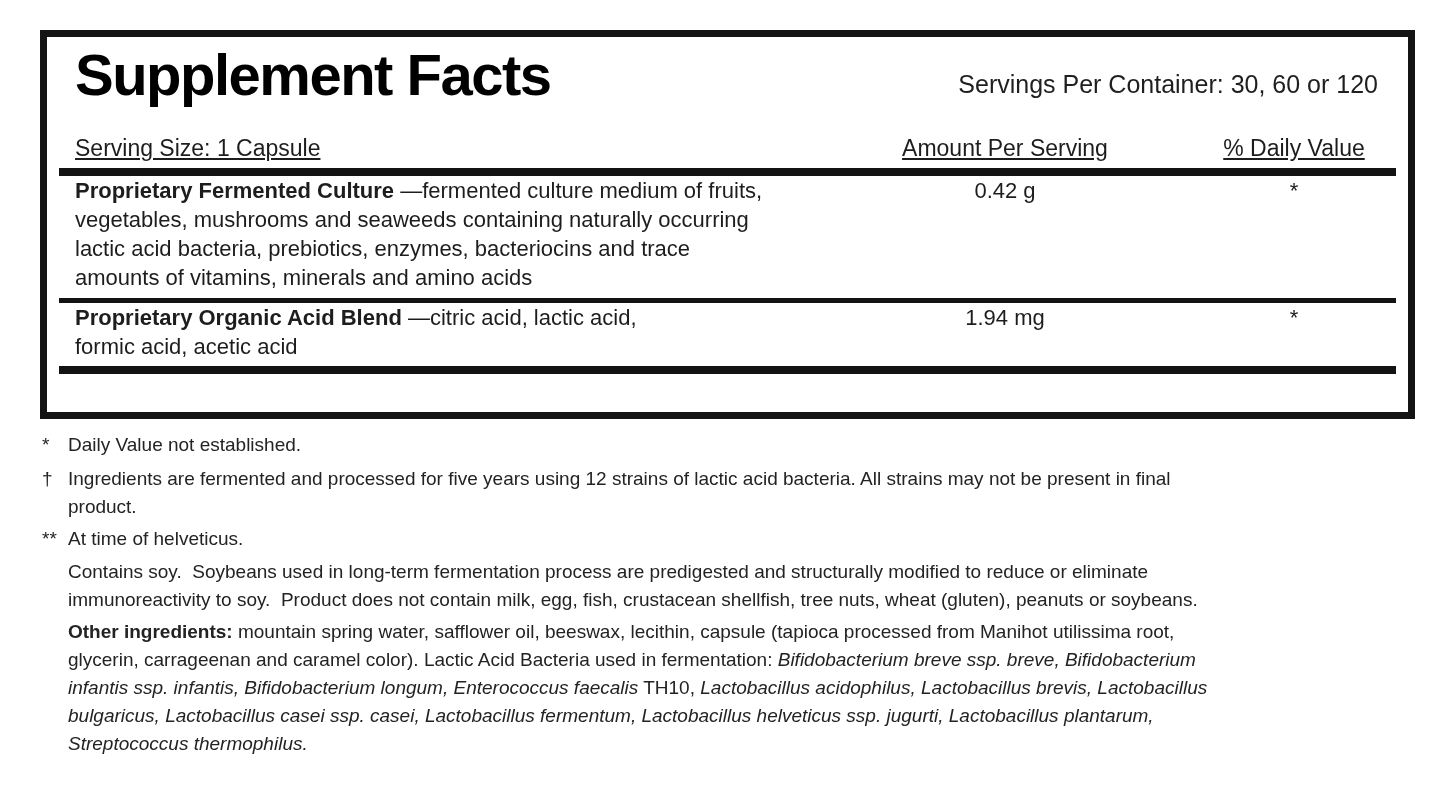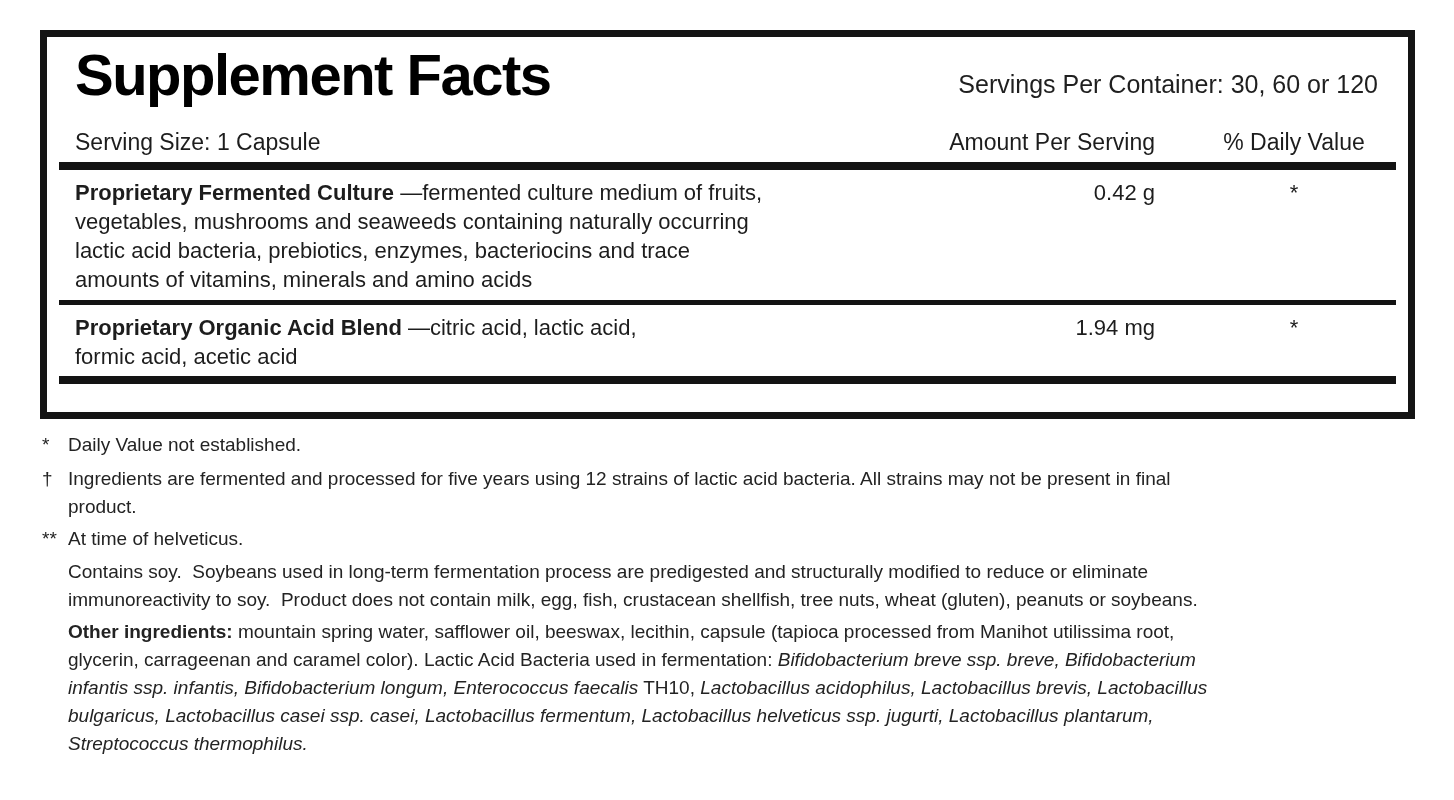--- a/index.html
+++ b/index.html
@@ -22,27 +22,27 @@
   }
   .facts-header {
     display:flex; justify-content:space-between; align-items:flex-end;
   }
   .title {
     font-size:58px; font-weight:bold; letter-spacing:-1.5px; line-height:0.98;
     color:#000000;
   }
   .servings { font-size:25px; padding-bottom:5px; color:#1f1f1f; }
   .grid { display:grid; grid-template-columns:780px 300px 1fr; }
-  .hdr2 { margin-top:24px; font-size:23px; line-height:29px; }
-  .col-center { text-align:right; }
+  .hdr2 { margin-top:30px; font-size:23px; line-height:29px;text-decoration:underline; }
+  .col-center { text-align:center; }
   .dv-col { text-align:center; padding-left:55px; }
   .bar { background:#131313; margin-left:-16px; margin-right:-18px; }
   .bar.h8 { height:8px; margin-top:5px; }
   .bar.h5 { height:5px; margin-top:6px; }
-  .ingredient-row { padding-top:8px; font-size:22px; line-height:29px; }
+  .ingredient-row { font-size:22px; line-height:29px; }
   .ingredient-row .b { font-weight:bold; }
   .amt { font-size:22px; }
   .footnotes {
     position:absolute; left:42px; top:431px; width:1368px;
     font-size:19px; line-height:28px; color:#232323;
   }
   .fn-block { display:grid; grid-template-columns:26px 1fr; }
   .fn-marker { white-space:nowrap; }
   .fn-text { white-space:pre-wrap; }
   .fn-1 { margin-bottom:6px; }

